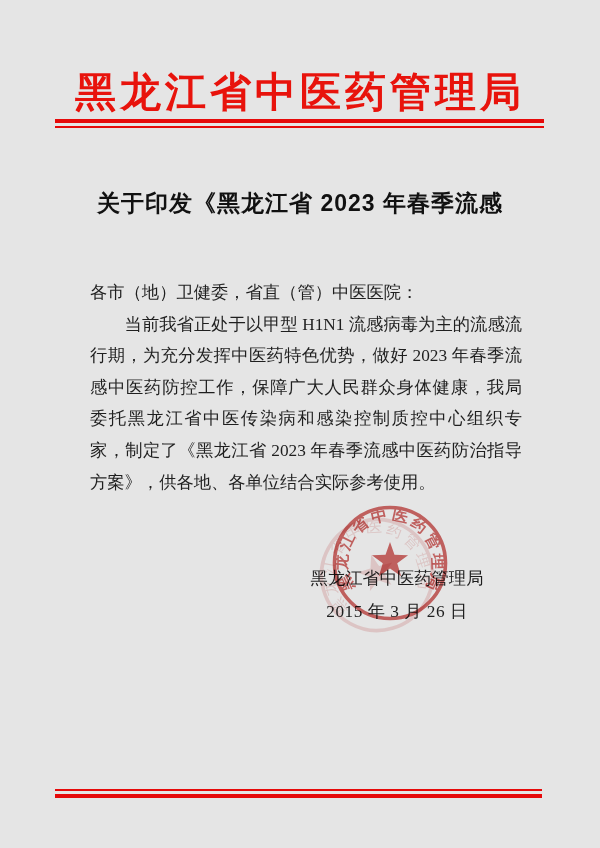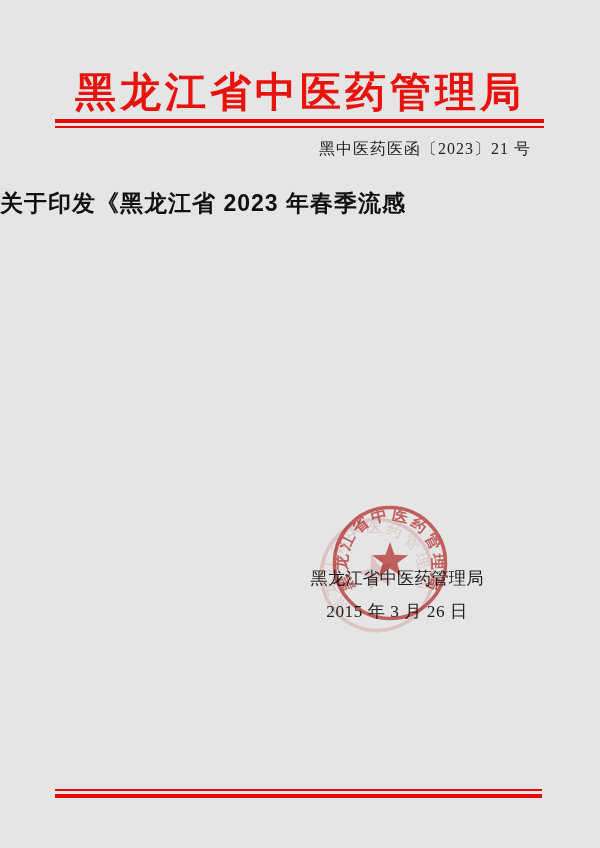--- a/index.html
+++ b/index.html
@@ -36,20 +36,21 @@
     font-size: 16px;
     letter-spacing: 1px;
     color: #222;
     white-space: nowrap;
   }
 
   .doc-title {
     position: absolute;
     top: 189px; left: 0; width: 600px;
     margin: 0;
+    text-align: center;
     font-family: "Liberation Sans", "DejaVu Sans", sans-serif;
     font-weight: 900;
     font-size: 23px;
     line-height: 28.5px;
     letter-spacing: 1px;
     color: #111;
   }
 
   .body-text {
     position: absolute;
@@ -96,26 +97,29 @@
 </head>
 <body>
 
 <div class="page">
 
   <div class="agency-header">黑龙江省中医药管理局</div>
 
   <div class="rule rule-header-thick"></div>
   <div class="rule rule-header-thin"></div>
 
-  <div class="doc-number">黑中医药医函〔2023〕21 号</div>
 
   <h2 class="doc-title">
     <span>关于印发《黑龙江省 2023 年春季流感</span><br>
   </h2>
 
+  <div class="body-text">
+    <div class="salutation">各市（地）卫健委，省直（管）中医医院：</div>
+    <p class="paragraph">当前我省正处于以甲型 H1N1 流感病毒为主的流感流行期，为充分发挥中医药特色优势，做好 2023 年春季流感中医药防控工作，保障广大人民群众身体健康，我局委托黑龙江省中医传染病和感染控制质控中心组织专家，制定了《黑龙江省 2023 年春季流感中医药防治指导方案》，供各地、各单位结合实际参考使用。</p>
+  </div>
 
   <div class="signature-agency">黑龙江省中医药管理局</div>
 
   <div class="signature-date">2015 年 3 月 26 日</div>
 
   <div class="seal seal-ghost">
     <svg viewBox="0 0 122 122">
       <circle cx="61" cy="61" r="55.5" fill="none" stroke="#cc4a48" stroke-width="3.6"></circle>
       <path id="sealArcGhost" d="M 25.8 85.7 A 43 43 0 1 1 96.2 85.7" fill="none"></path>
       <text font-size="16" fill="#cc4a48" font-family="'Liberation Serif','DejaVu Serif',serif">

